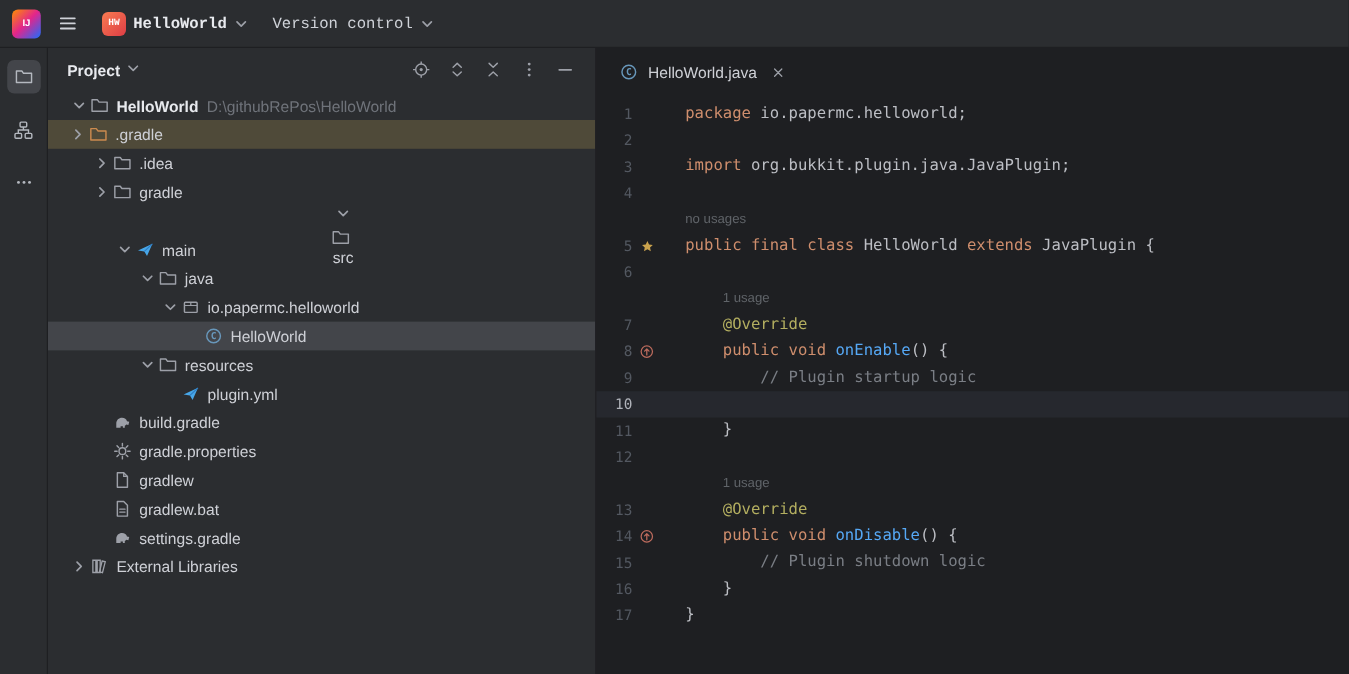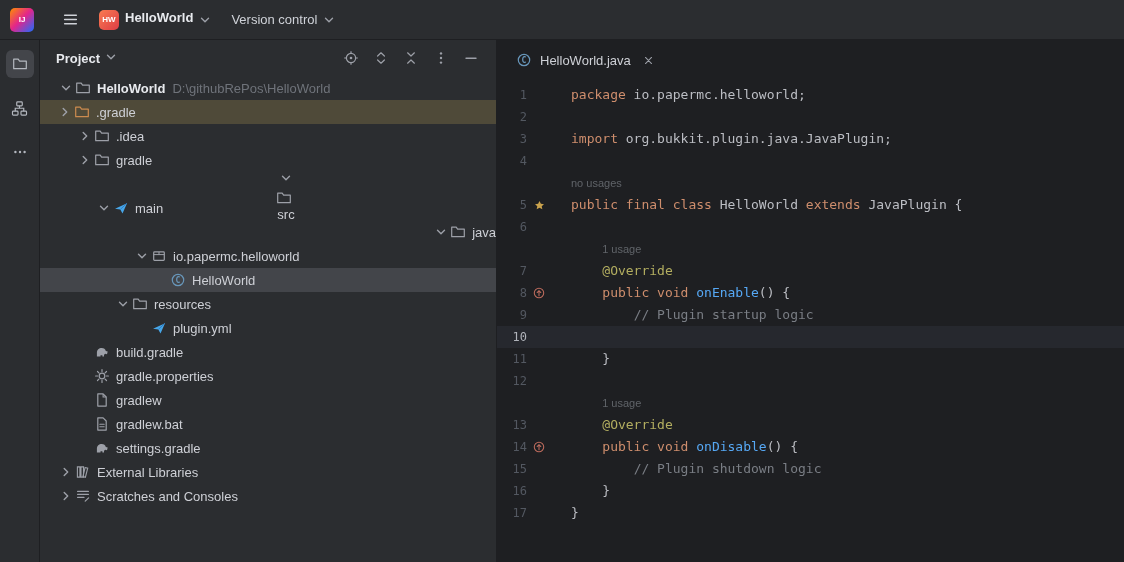--- a/index.html
+++ b/index.html
@@ -1,22 +1,22 @@
 <!DOCTYPE html>
 <html><head>
 <meta charset="utf-8">
 <style>
   *{box-sizing:border-box;margin:0;padding:0}
   html,body{width:1124px;height:562px;overflow:hidden}
   body{background:#1e1f22;font-family:"Liberation Sans",sans-serif;font-size:13px;color:#dfe1e5}
   .app{width:1124px;height:562px;display:flex;flex-direction:column}
   
   .topbar{height:40px;flex:0 0 40px;background:#2b2d30;border-bottom:1px solid #1e1f22;display:flex;align-items:center;padding:0 10px;gap:4px}
-  .logo{width:24px;height:24px;border-radius:5px;background:linear-gradient(135deg,#ff8f00 0%,#e3258b 48%,#1a6dff 100%);display:flex;align-items:center;justify-content:center;font-size:8px;font-weight:bold;color:#fff;margin-right:16px}
-  .tb-btn{background:none;border:0;display:flex;gap:6px;padding:5px 8px;border-radius:6px;color:#cfd2d8;font-size:13px;font-family:Liberation Sans, sans-serif}
+  .logo{width:24px;height:24px;border-radius:5px;background:linear-gradient(135deg,#ff8f00 0%,#e3258b 48%,#1a6dff 100%);display:flex;align-items:center;justify-content:center;font-size:8px;font-weight:bold;color:#fff;margin-right:2px}
+  .tb-btn{background:none;border:0;display:flex;align-items:center;gap:6px;padding:5px 8px;border-radius:6px;color:#cfd2d8;font-size:13px;font-family:Liberation Mono, monospace}
   .menu-label.strong{color:#e8eaee;font-weight:600}
   .hw-badge{width:20px;height:20px;border-radius:5px;background:linear-gradient(135deg,#f97b51,#dd3d45);color:#fff;font-size:8px;font-weight:700;display:flex;align-items:center;justify-content:center}
   .ticon{display:inline-flex;align-items:center}
   .ticon svg{display:block}
   .dim{color:#9da0a8}
   
   .main{flex:1;display:flex;min-height:0}
   .toolstrip{width:40px;flex:0 0 40px;background:#2b2d30;border-right:1px solid #1e1f22;display:flex;flex-direction:column;align-items:center;padding-top:10px;gap:16px}
   .strip-btn{width:28px;height:28px;border:0;border-radius:6px;background:transparent;color:#b4b8bf;display:flex;align-items:center;justify-content:center}
   .strip-btn.active{background:#43454a}
@@ -241,21 +241,21 @@
               </svg>
             </span>
             <span class="icon ic-plugin-arrow">
               <svg width="16" height="16" viewBox="0 0 16 16">
                 <path d="M2 8.7 14 3.2 9.5 13.4 7.3 9.5 2 8.7Z" fill="#47a6e8"></path>
                 <path d="M7.3 9.5 14 3.2" stroke="#2e7cc2" stroke-width="0.9"></path>
               </svg>
             </span>
             <span class="lbl">main</span>
           </div>
-          <div class="tree-row" style="padding-left: 74px; justify-content: flex-end;">
+          <div class="tree-row" style="padding-left: 74px;">
             <span class="chev">
               <svg width="12" height="12" viewBox="0 0 12 12" fill="none">
                 <path d="M2.5 4.2 6 7.7l3.5-3.5" stroke="currentColor" stroke-width="1.4" stroke-linecap="round" stroke-linejoin="round"></path>
               </svg>
             </span>
             <span class="icon ic-folder">
               <svg width="16" height="16" viewBox="0 0 16 16" fill="none">
                 <path d="M1.7 3.2h4.5l1.4 1.9h6.7v7.6H1.7V3.2Z" stroke="currentColor" stroke-width="1.2" stroke-linejoin="round"></path>
               </svg>
             </span>
@@ -362,34 +362,20 @@
                 <path d="M4.2 2.5 7.7 6l-3.5 3.5" stroke="currentColor" stroke-width="1.4" stroke-linecap="round" stroke-linejoin="round"></path>
               </svg>
             </span>
             <span class="icon ic-library">
               <svg width="16" height="16" viewBox="0 0 16 16" fill="none">
                 <path d="M2.4 2.9h2.5v10.2H2.4zM6 2.9h2.5v10.2H6z" stroke="currentColor" stroke-width="1.1"></path>
                 <path d="M10.1 3.5l2.6.7-2.3 9-2.5-.7z" stroke="currentColor" stroke-width="1.1"></path>
               </svg>
             </span>
             <span class="lbl">External Libraries</span>
-          </div>
-          <div class="tree-row" style="padding-left: 17px;">
-            <span class="chev">
-              <svg width="12" height="12" viewBox="0 0 12 12" fill="none">
-                <path d="M4.2 2.5 7.7 6l-3.5 3.5" stroke="currentColor" stroke-width="1.4" stroke-linecap="round" stroke-linejoin="round"></path>
-              </svg>
-            </span>
-            <span class="icon ic-scratches">
-              <svg width="16" height="16" viewBox="0 0 16 16" fill="none">
-                <path d="M2.6 3.4h10.8M2.6 6.4h10.8M2.6 9.4h6.4" stroke="currentColor" stroke-width="1.2" stroke-linecap="round"></path>
-                <path d="M10.2 13.2l3.4-3.4" stroke="currentColor" stroke-width="1.2" stroke-linecap="round"></path>
-              </svg>
-            </span>
-            <span class="lbl">Scratches and Consoles</span>
           </div>
         </div>
     </aside>
     <section class="editor">
       <div class="tabbar">
         <div class="tab">
           <span class="icon ic-class">
               <svg width="16" height="16" viewBox="0 0 16 16" fill="none">
                 <circle cx="8" cy="8" r="5.7" stroke="currentColor" stroke-width="1.2"></circle>
                 <text x="8" y="10.9" text-anchor="middle" font-size="8" font-weight="bold" font-family="DejaVu Sans Mono, monospace" fill="currentColor">C</text>

